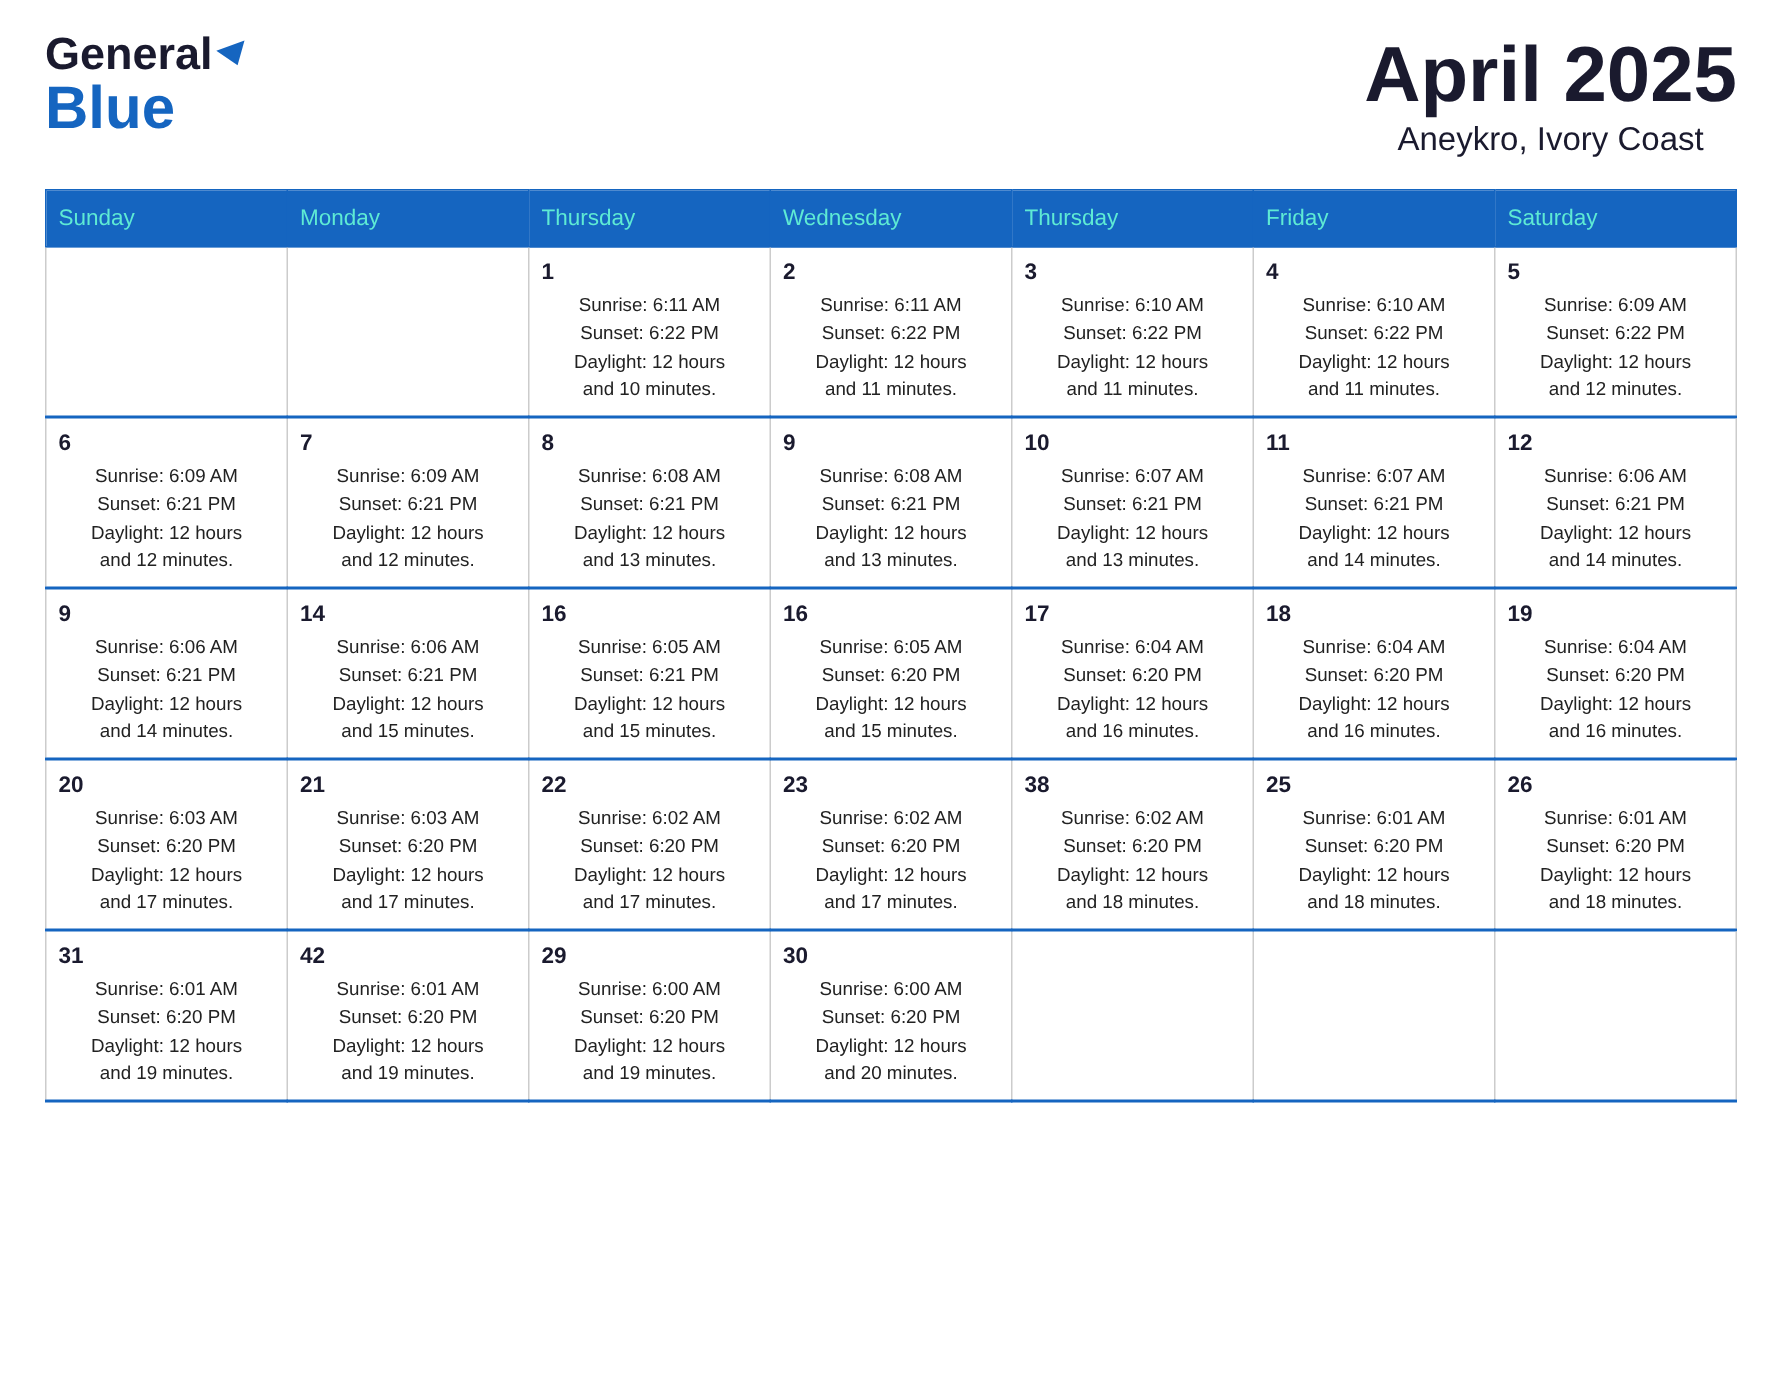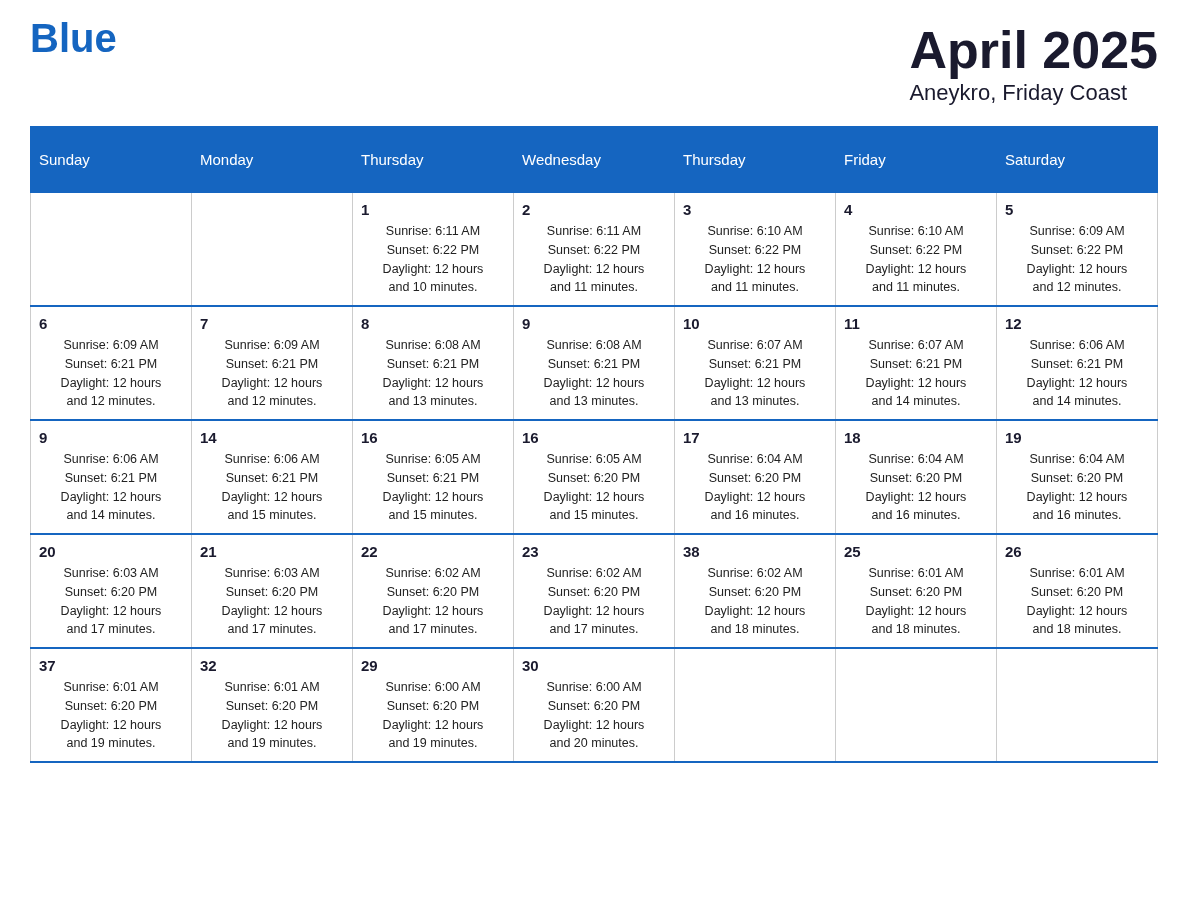--- a/index.html
+++ b/index.html
@@ -30,43 +30,43 @@
       border-top: 14px solid #1565c0;
       margin-left: 4px;
       vertical-align: middle;
       transform: rotate(-20deg);
     }
     .logo-line1 {
       display: flex;
       align-items: center;
     }
     .title-block {
-      text-align: left;
+      text-align: center;
     }
     .title-block h1 {
       font-size: 52px;
       font-weight: bold;
       color: #1a1a2e;
     }
     .title-block h2 {
       font-size: 22px;
       font-weight: normal;
       color: #1a1a2e;
     }
     table {
       width: 100%;
       border-collapse: collapse;
     }
     thead tr {
       background-color: #1565c0;
     }
     thead th {
-      color: #ffffff;
+      color: #5eead4;
       font-size: 15px;
-      padding: 24px 8px;
+      padding: 10px 8px;
       text-align: left;
       border: 1px solid #1565c0;
       font-weight: normal;
     }
     tbody td {
       vertical-align: top;
       border: 1px solid #ccc;
       padding: 8px;
       font-size: 13px;
       color: #222;
@@ -91,25 +91,29 @@
     }
     .empty-cell {
       background: #fff;
     }
   </style>
 </head>
 <body>
 
 <div class="header">
   <div class="logo">
+    <div class="logo-line1">
+      <span style="font-size:30px;font-weight:bold;color:#1a1a2e;">General</span>
+      <span class="logo-triangle"></span>
+    </div>
     <span style="font-size:40px;font-weight:bold;color:#1565c0;margin-top:-4px;">Blue</span>
   </div>
   <div class="title-block">
     <h1>April 2025</h1>
-    <h2>Aneykro, Friday Coast</h2>
+    <h2>Aneykro, Ivory Coast</h2>
   </div>
 </div>
 
 <table>
   <thead>
     <tr>
     <th>Sunday</th>
         <th>Monday</th>
         <th>Thursday</th>
         <th>Wednesday</th>
@@ -306,28 +310,28 @@
         <td>
           <span class="day-num">26</span>
           <div class="day-info" style="white-space: pre-line;">Sunrise: 6:01 AM
 Sunset: 6:20 PM
 Daylight: 12 hours
 and 18 minutes.</div>
         </td>
       </tr>
       <tr>
         <td>
-          <span class="day-num">37</span>
+          <span class="day-num">31</span>
           <div class="day-info" style="white-space: pre-line;">Sunrise: 6:01 AM
 Sunset: 6:20 PM
 Daylight: 12 hours
 and 19 minutes.</div>
         </td>
         <td>
-          <span class="day-num">32</span>
+          <span class="day-num">42</span>
           <div class="day-info" style="white-space: pre-line;">Sunrise: 6:01 AM
 Sunset: 6:20 PM
 Daylight: 12 hours
 and 19 minutes.</div>
         </td>
         <td>
           <span class="day-num">29</span>
           <div class="day-info" style="white-space: pre-line;">Sunrise: 6:00 AM
 Sunset: 6:20 PM
 Daylight: 12 hours

